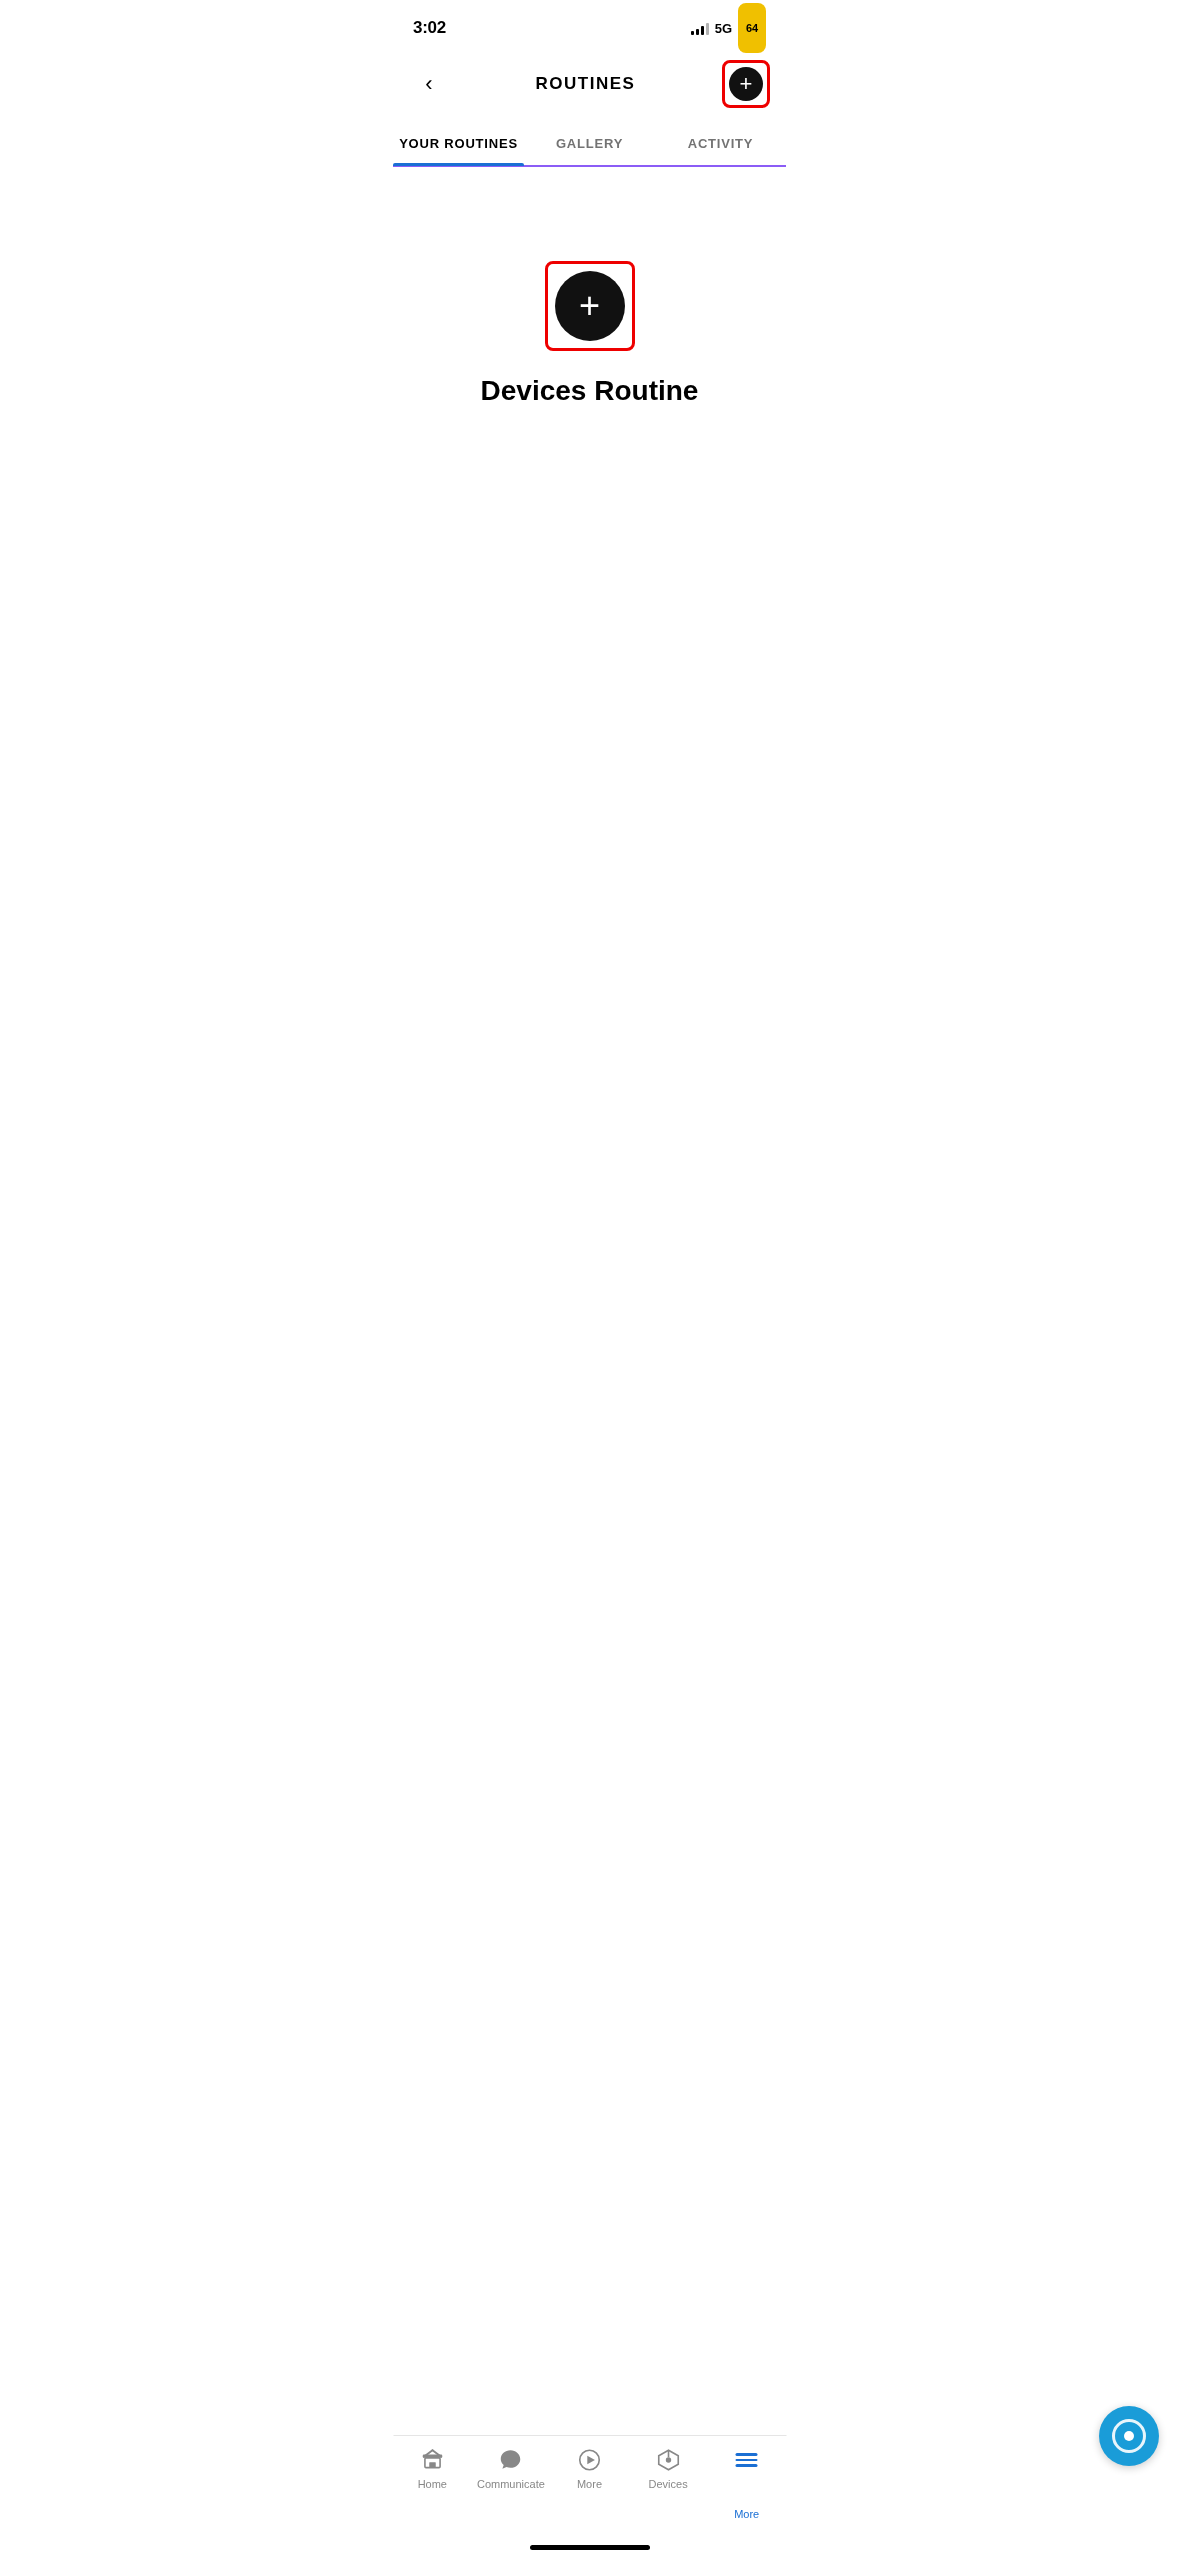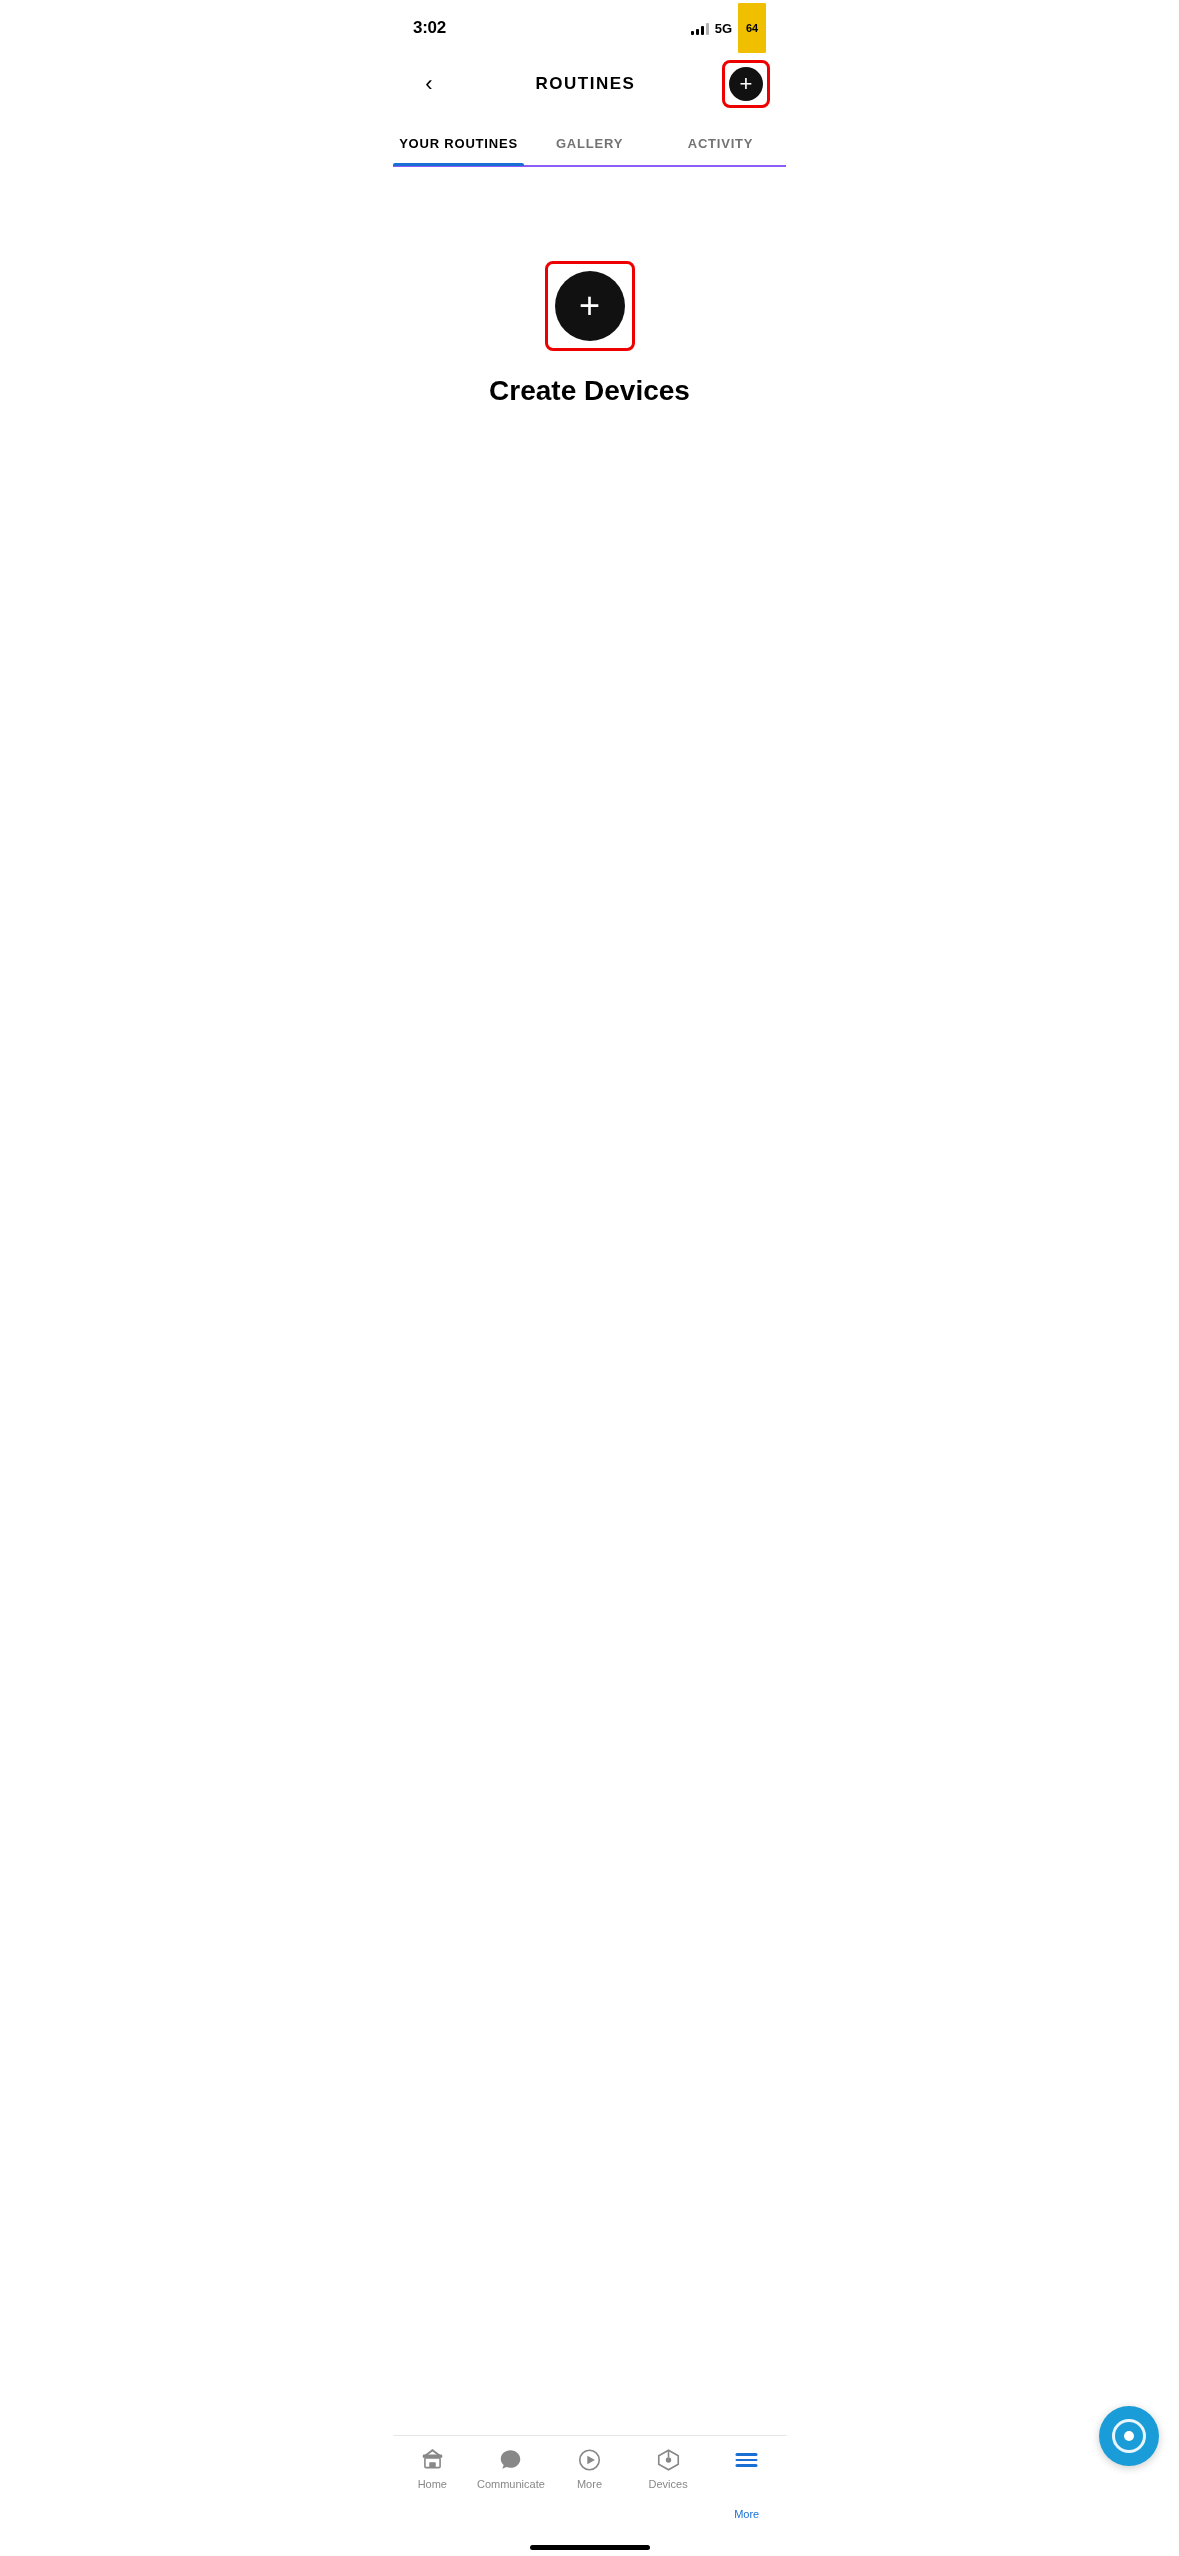--- a/index.html
+++ b/index.html
@@ -66,21 +66,21 @@
     }
 
     .battery-container {
       display: flex;
       align-items: center;
       gap: 2px;
     }
 
     .battery-box {
       background: #f0c000;
-      border-radius: 1px;
+      border-radius: 8px;
       padding: 19px 5px;
       font-size: 11px;
       font-weight: 700;
       color: #000;
       min-width: 28px;
       text-align: center;
     }
 
     
     .header {
@@ -389,21 +389,21 @@
     <span>ACTIVITY</span>
   </div>
 </div>
 
 <div class="main-content">
   <div class="create-routine-icon-wrapper">
     <div class="add-circle-main">
       <span class="plus-icon-main">+</span>
     </div>
   </div>
-  <h2 class="create-title">Create Devices</h2>
+  <h2 class="create-title">Devices Routine</h2>
 </div>
 
 <div class="alexa-fab">
   <div class="alexa-ring">
     <div class="alexa-dot"></div>
   </div>
 </div>
 
 <div class="bottom-nav">
 

